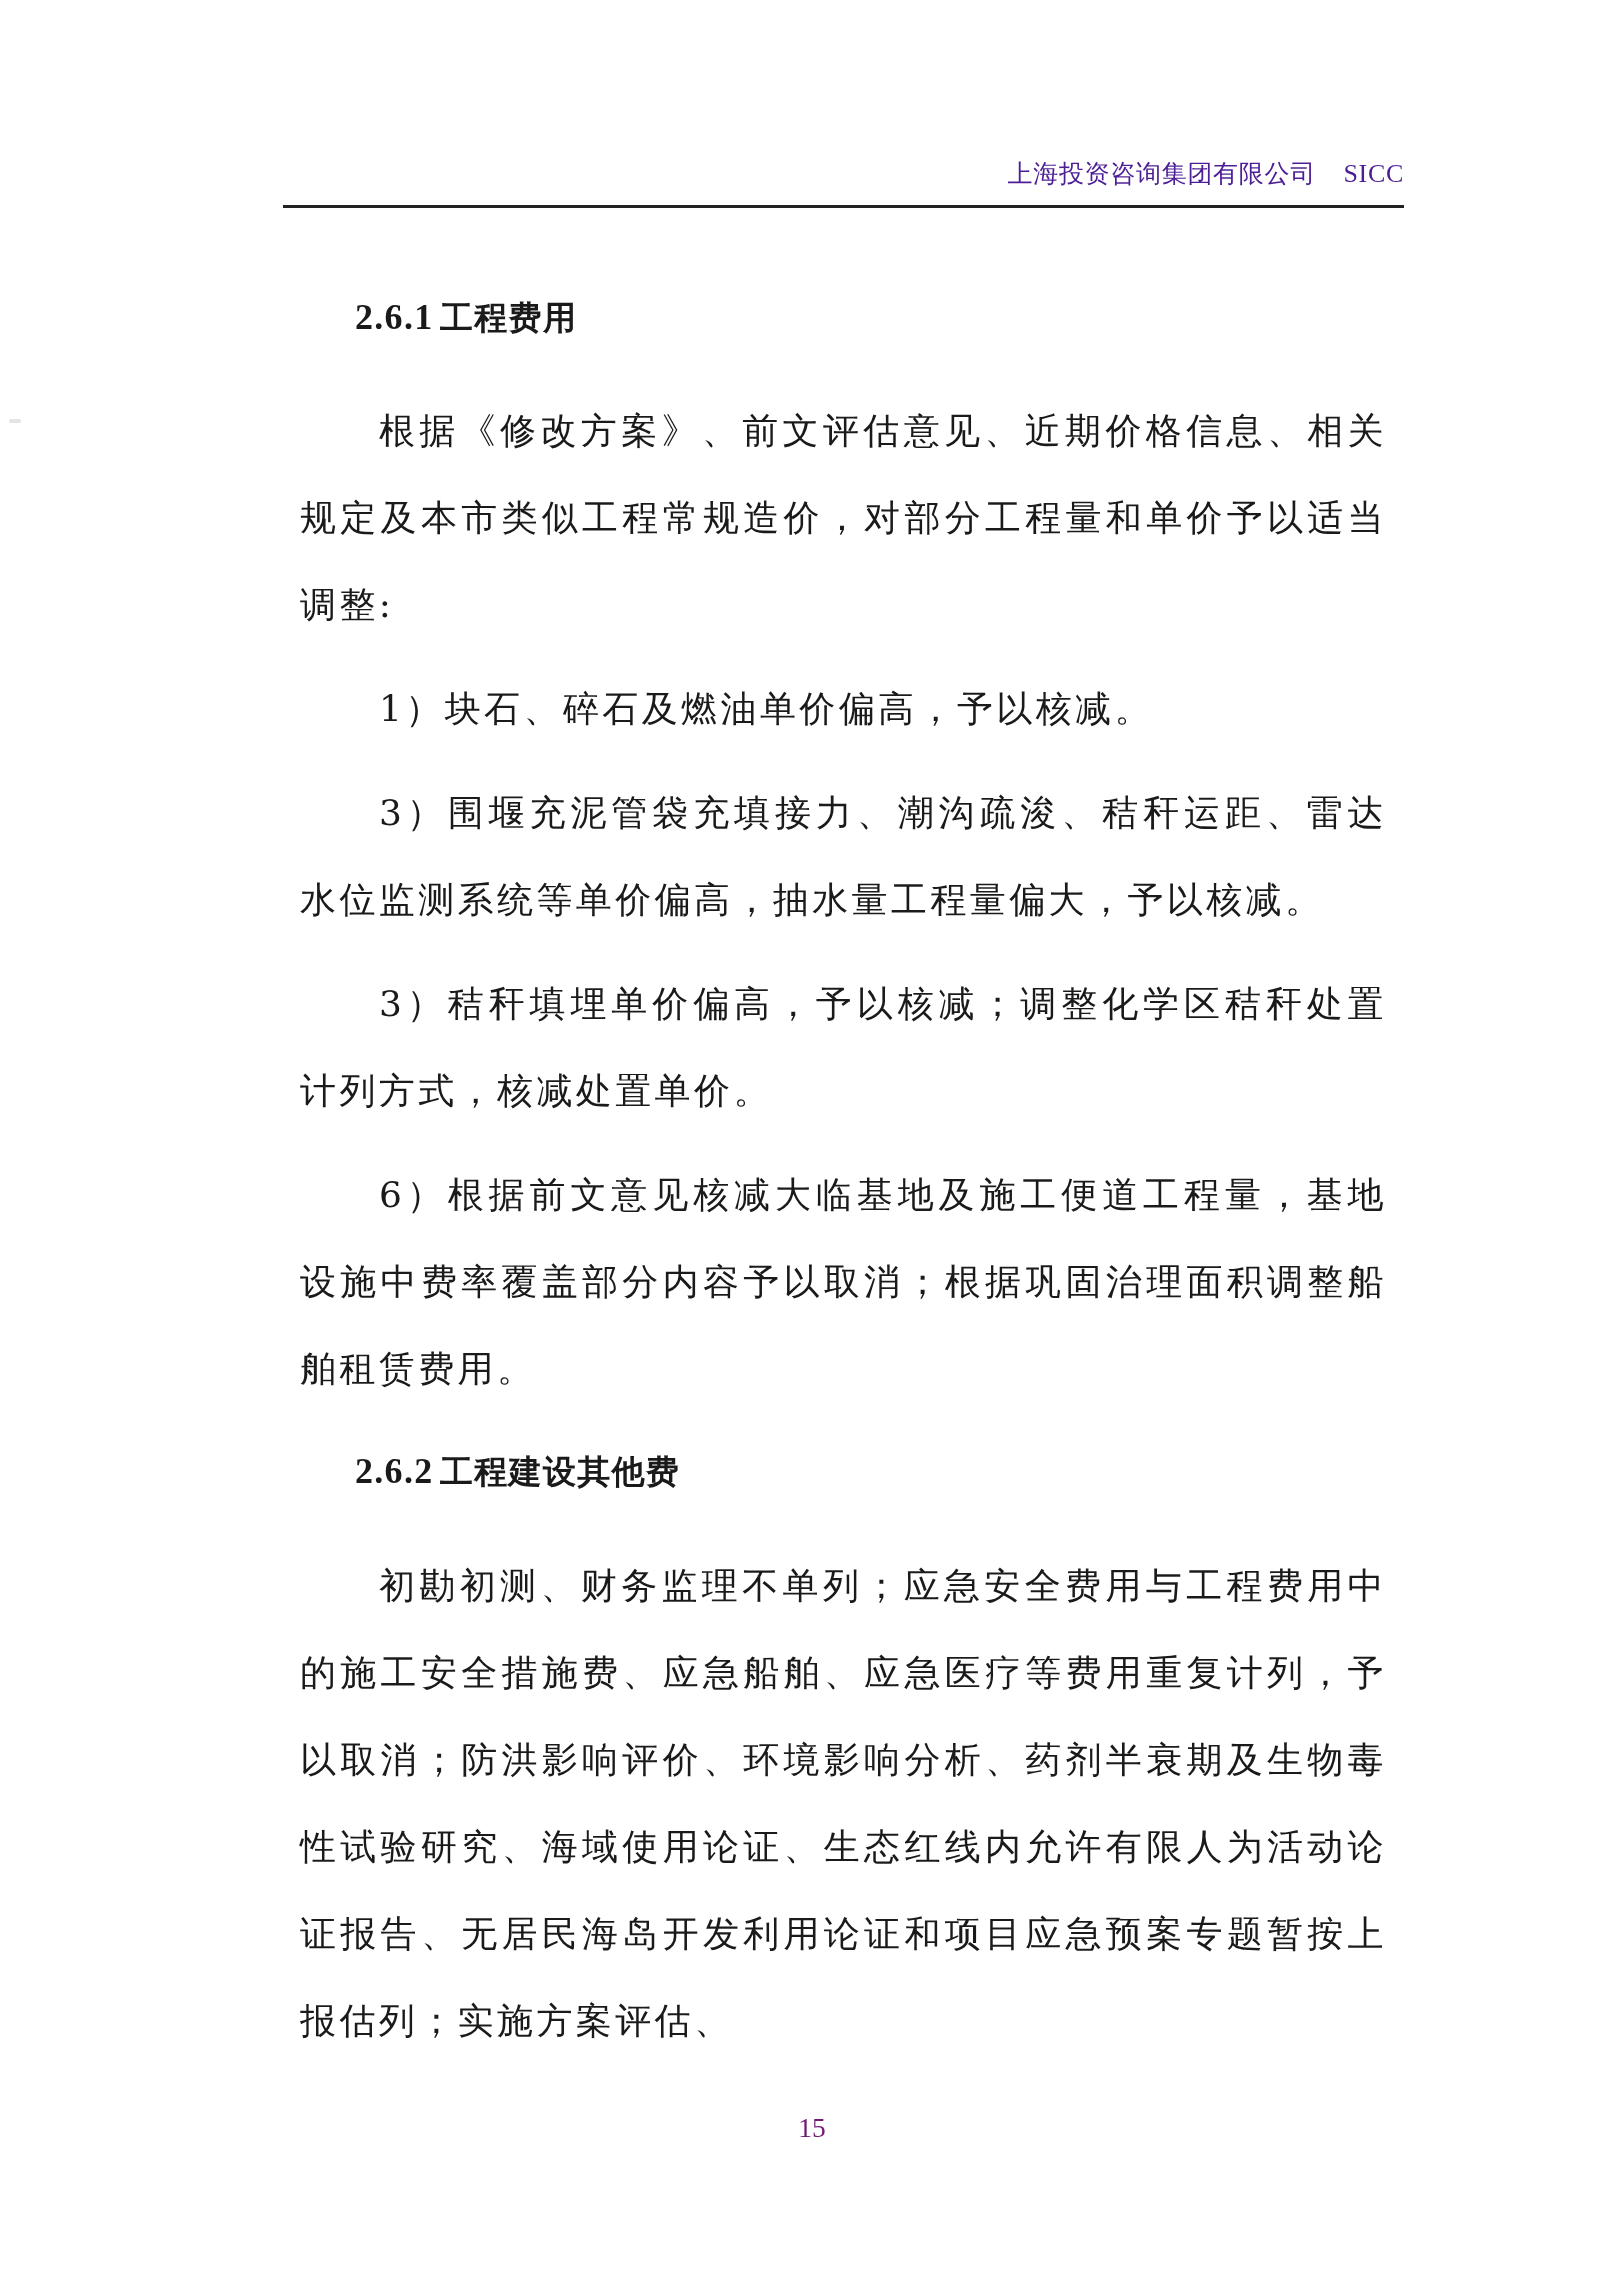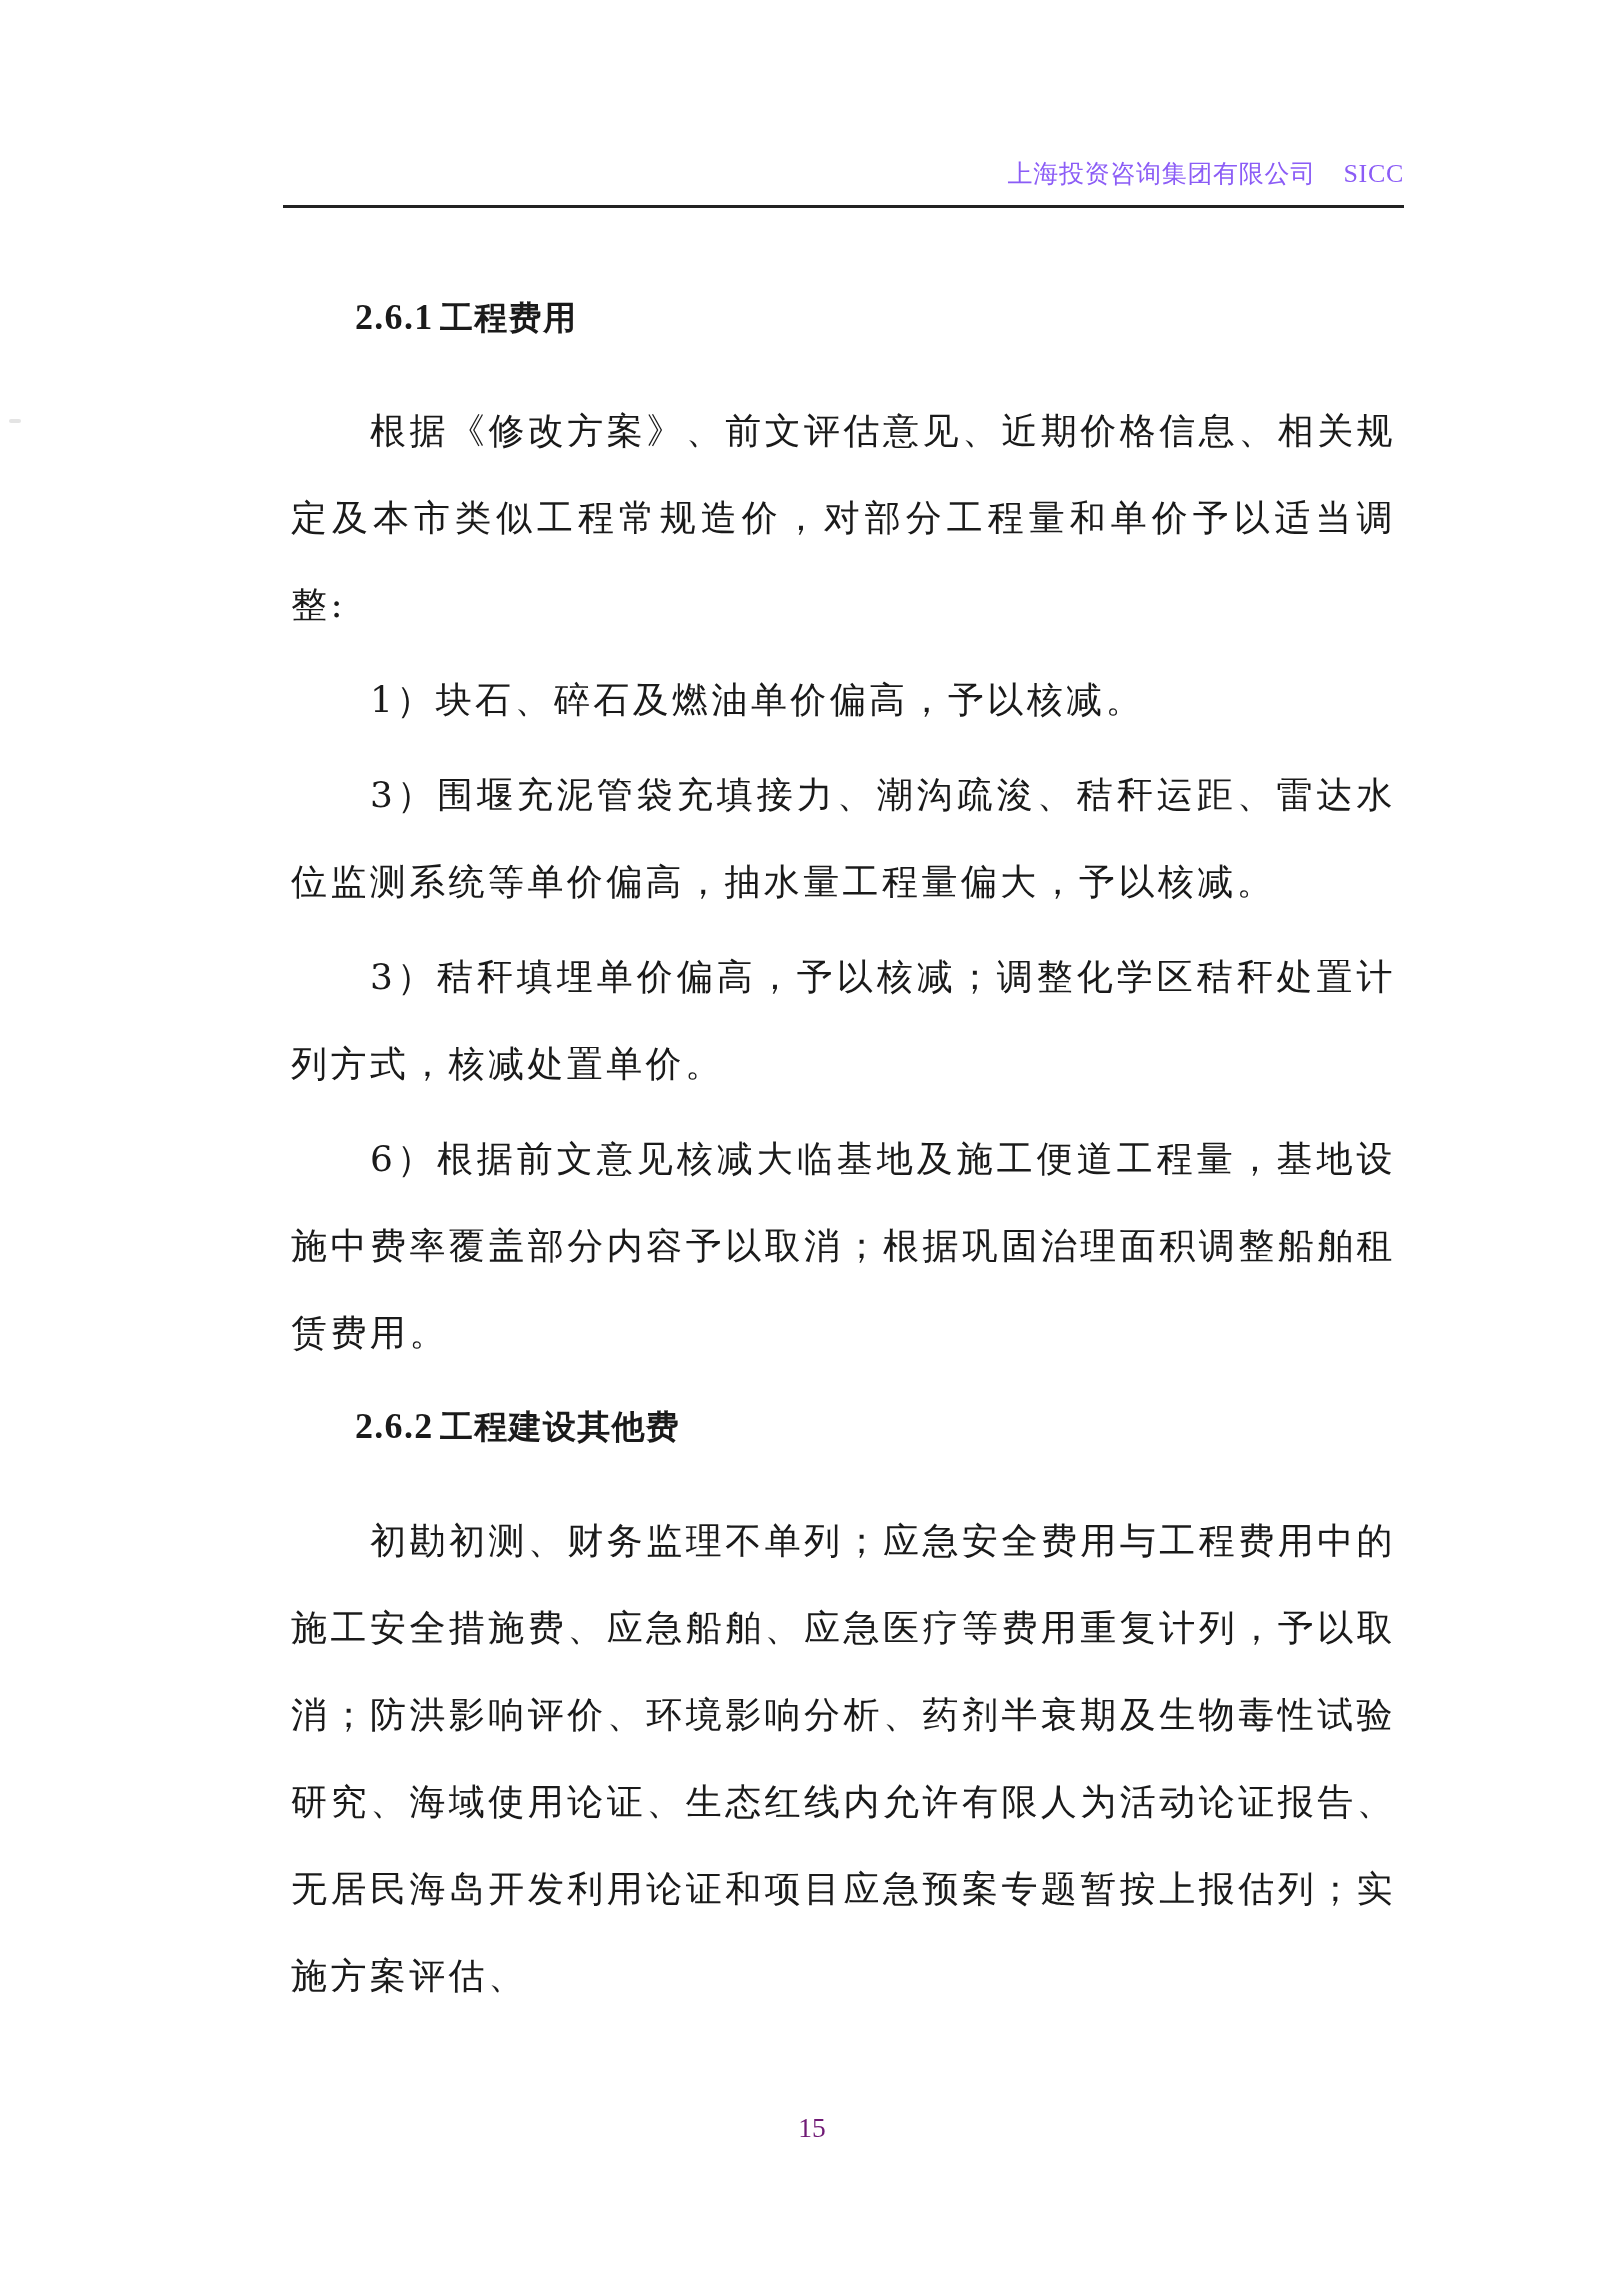--- a/index.html
+++ b/index.html
@@ -21,21 +21,21 @@
       top: 145px;
       width: 1121px;
       height: 65px;
     }
     .header-text {
       position: absolute;
       right: 0;
       top: 11.8px;
       font-size: 25px;
       letter-spacing: 0.7px;
-      color: #8b5cf6;
+      color: #4c1d95;
       white-space: nowrap;
     }
     .header-company {
       margin-right: 27.5px;
     }
     .header-abbr {
       font-family: "Liberation Serif", serif;
       font-size: 26px;
     }
     .header-rule {
@@ -67,21 +67,21 @@
       font-size: 36px;
       margin-right: 6.5px;
     }
     .para {
       font-size: 36px;
       line-height: 87px;
       text-align: justify;
       text-align-last: left;
       letter-spacing: 3.4px;
       text-indent: 79px;
-      margin: 8px;
+      margin: 17px;
     }
     .para.first {
       margin-top: 2.6px;
     }
     .page-number {
       position: absolute;
       left: 0;
       width: 1624px;
       top: 2112px;
       text-align: center;

